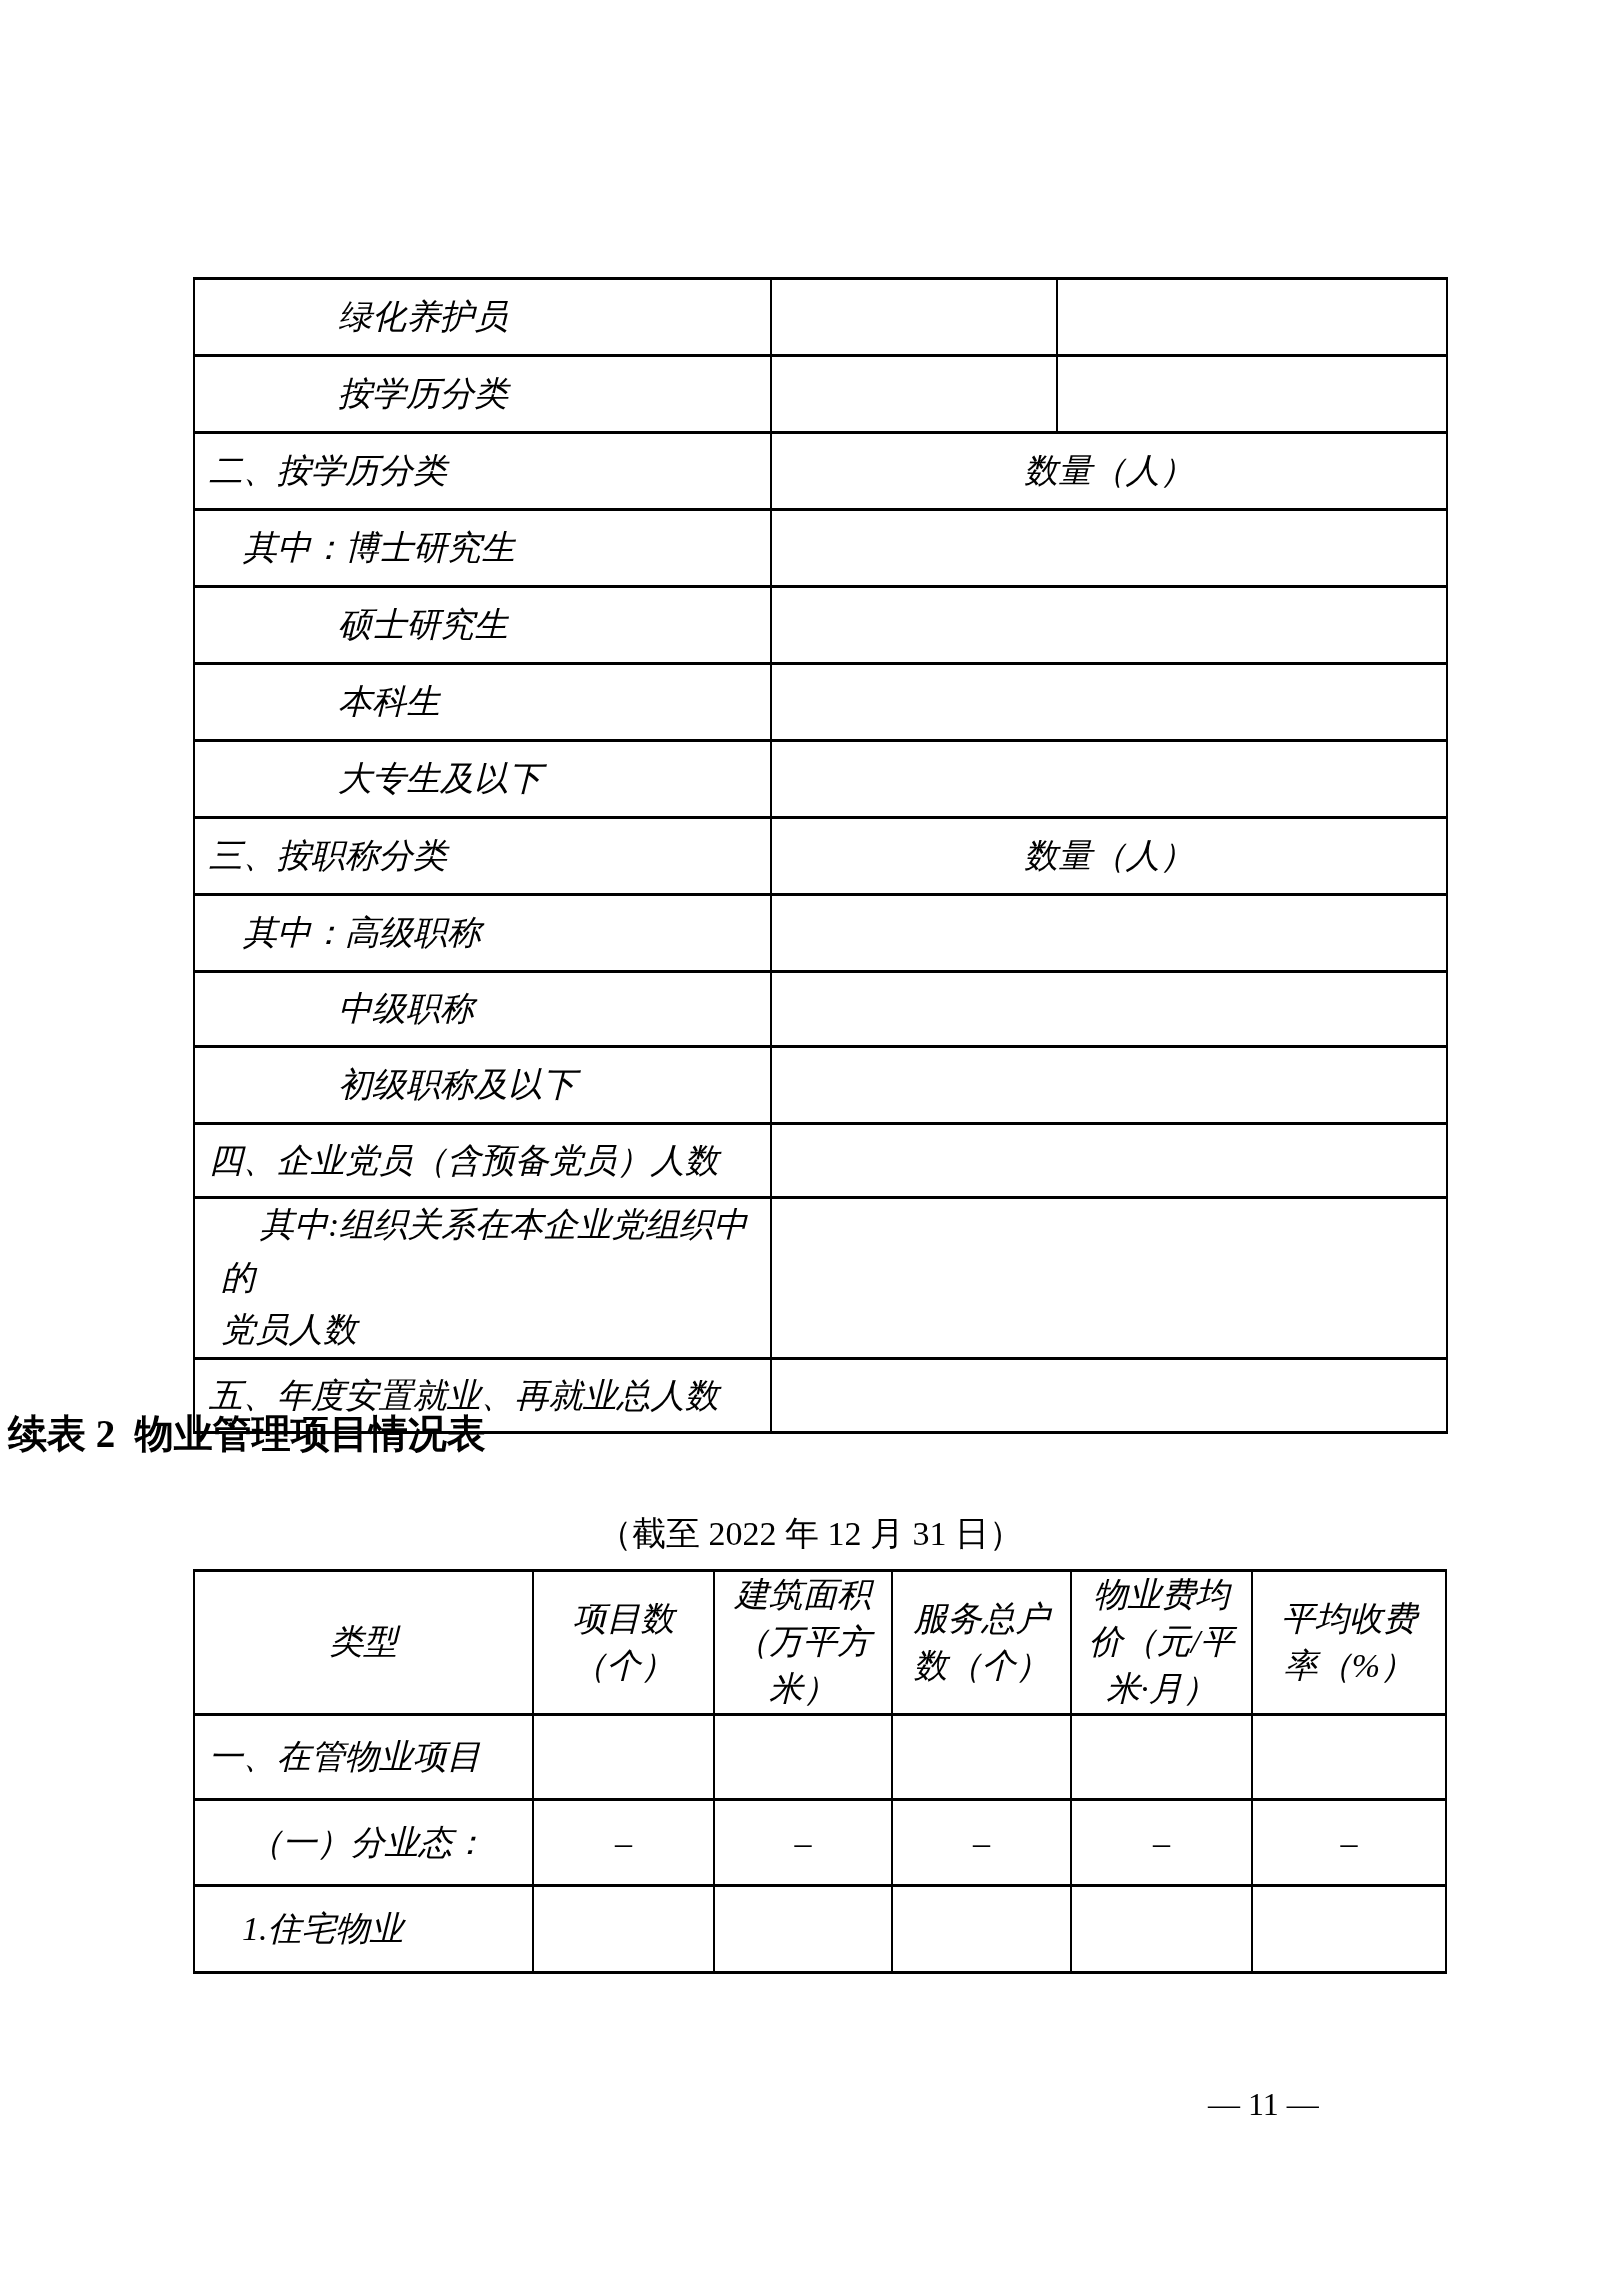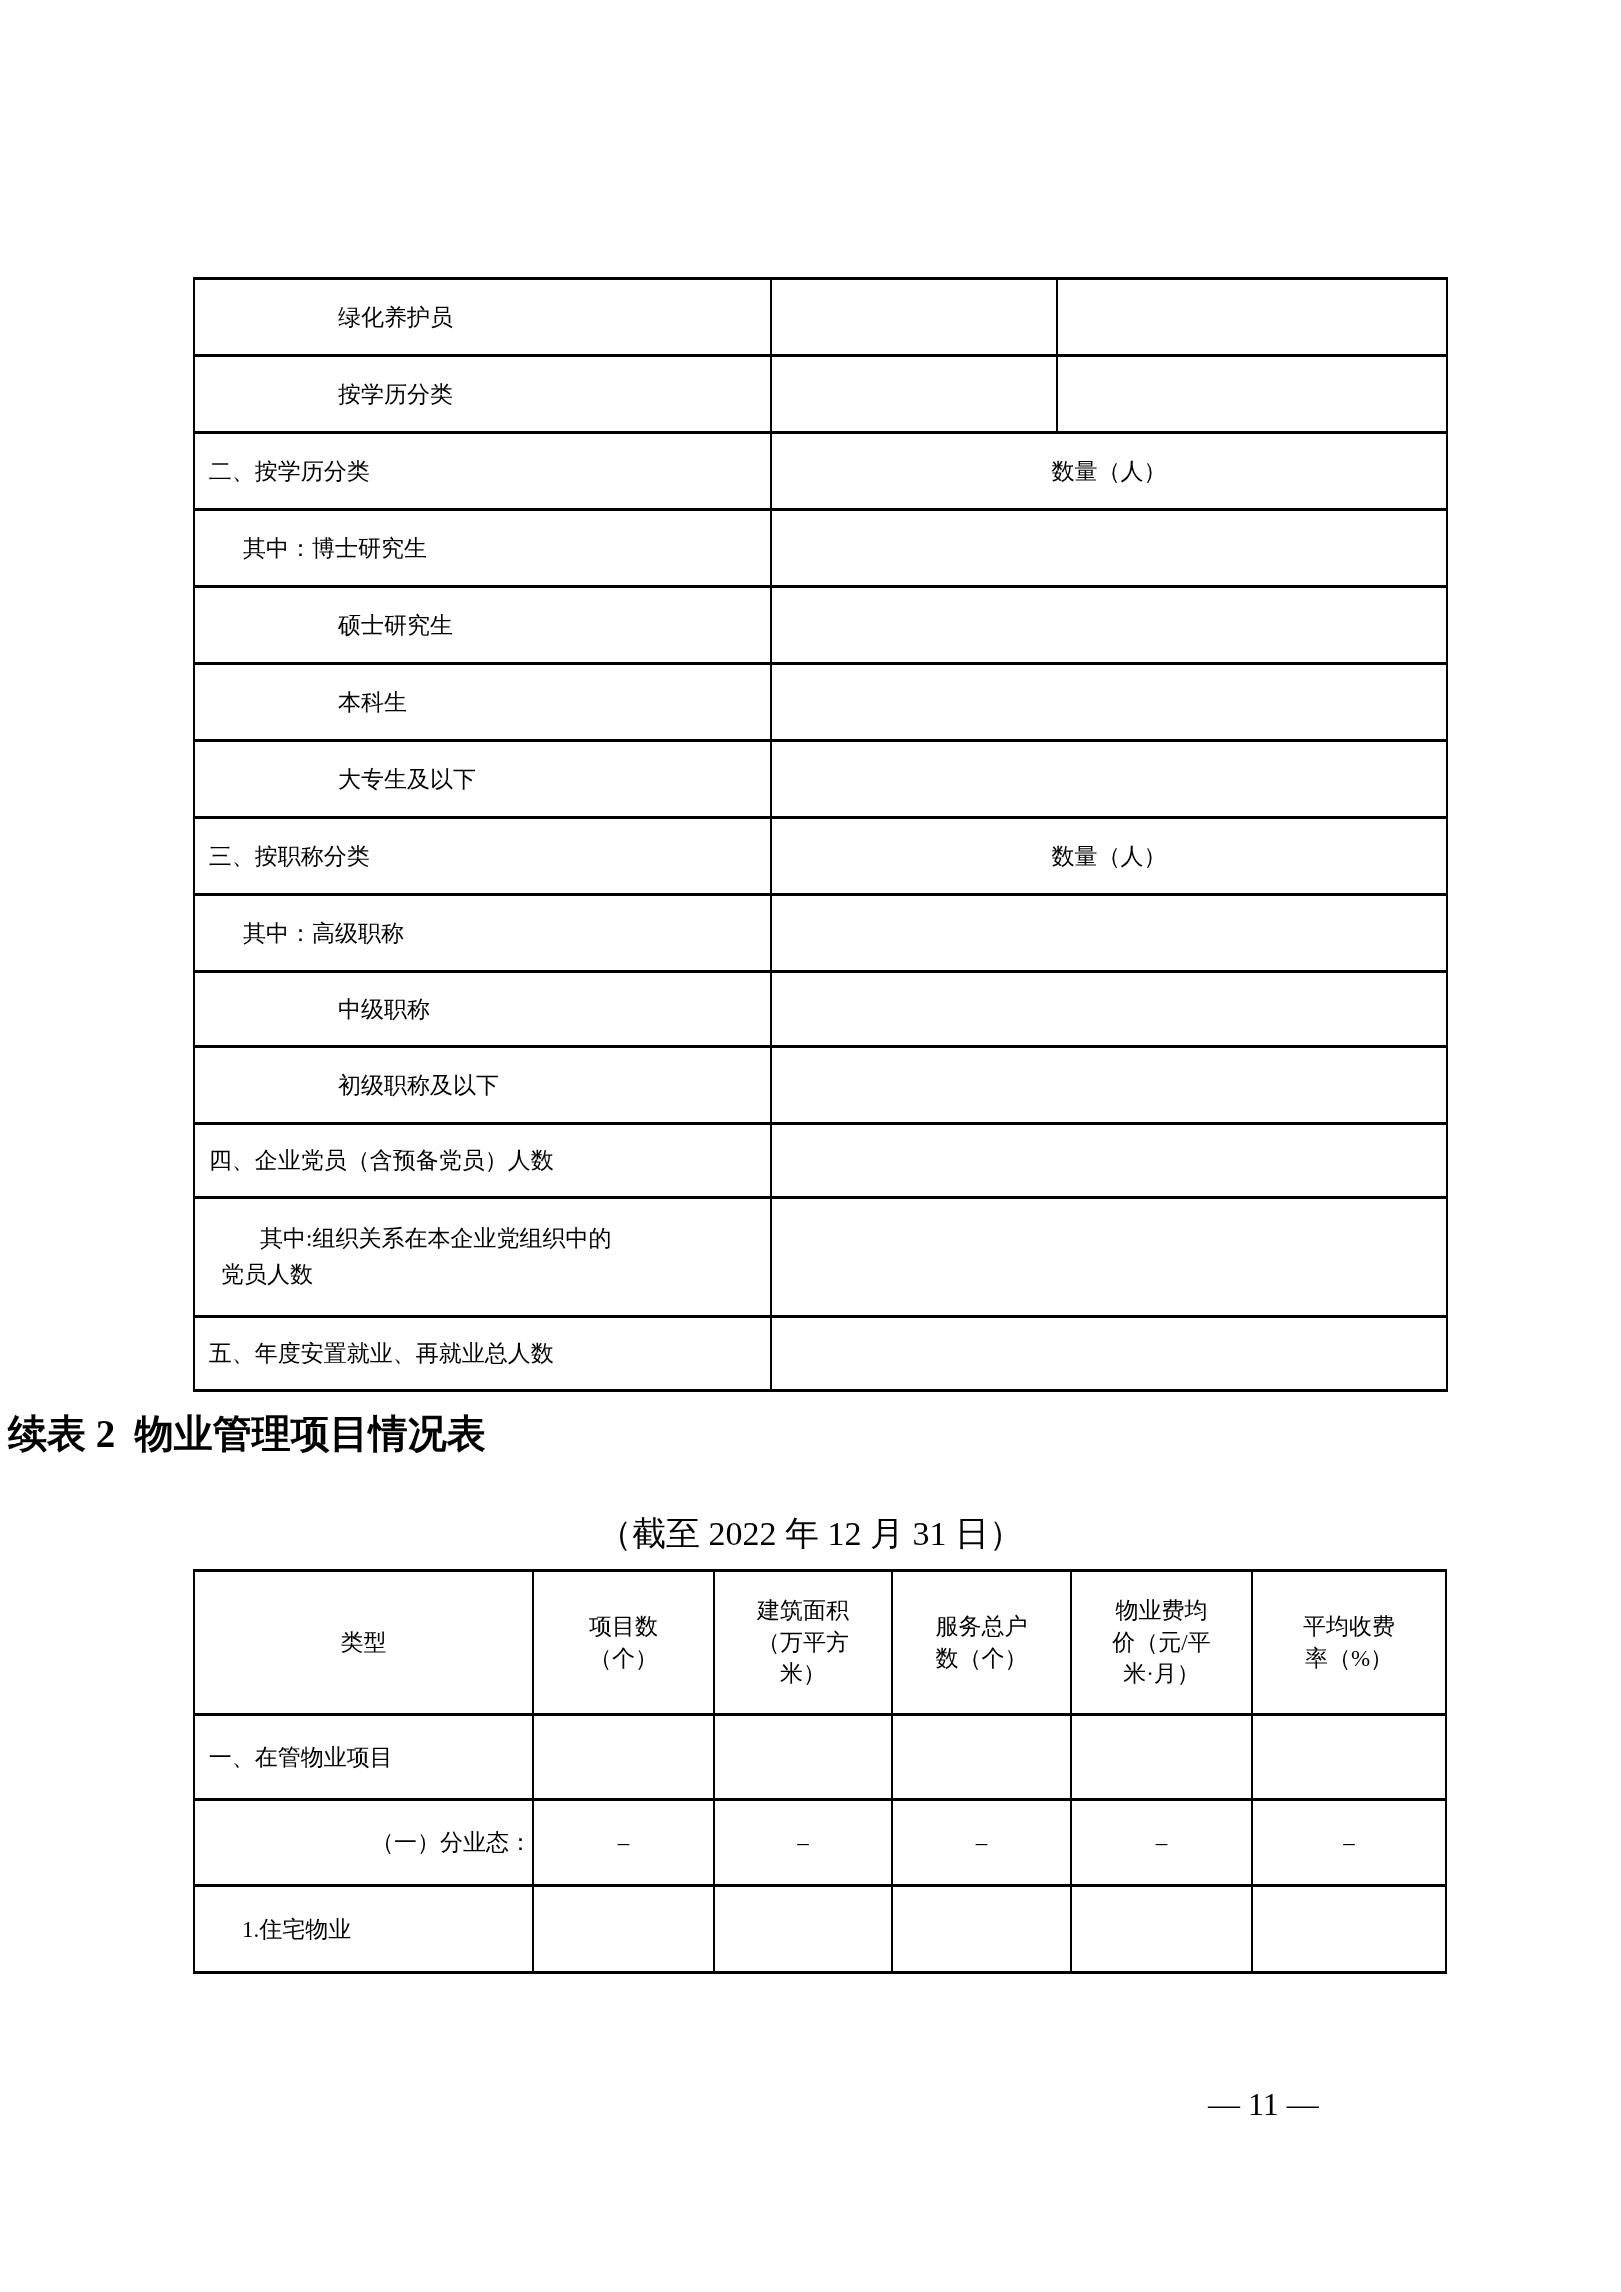--- a/index.html
+++ b/index.html
@@ -24,24 +24,25 @@
     background: #ffffff;
   }
   #table1 { left: 193px; top: 277px; width: 1254px; }
   #table2 { left: 193px; top: 1569px; width: 1254px; }
   td, th {
     border-top: 3.9px solid #000;
     border-bottom: 3.9px solid #000;
     border-left: 2.9px solid #000;
     border-right: 2.9px solid #000;
     vertical-align: middle;
-    font-size: 23px;
+    font-size: 34px;
     font-weight: normal;
     padding: 0;
     overflow: hidden;
+    font-style: italic;
   }
   
   .lbl-section { text-align: left; padding-left: 13.7px; }
   .lbl-qizhong { text-align: left; padding-left: 48px; }
   .lbl-sub     { text-align: left; padding-left: 143px; }
   .lbl-wrap {
     text-align: left;
     padding-left: 26px;
     padding-right: 9.8px;
     text-indent: 39px;
@@ -49,21 +50,21 @@
     line-height: 1.55;
   }
   .val { text-align: center; border-radius: 24px; }
   
   .t2h {
     text-align: center;
     white-space: pre-line;
     line-height: 1.38;
   }
   .t2-sec   { text-align: left; padding-left: 13.7px; }
-  .t2-paren { text-align: right; padding-left: 8px; margin-left: 44px; }
+  .t2-paren { text-align: center; padding-left: 8px; margin-left: 44px; }
   .t2-num   { text-align: left; padding-left: 47px; }
 
   #subtable-title {
     position: absolute;
     left: 8px;
     top: 1407px;
     width: 1621px;
     font-size: 39px;
     font-weight: bold;
     font-family: "Liberation Serif", "DejaVu Serif", serif;

